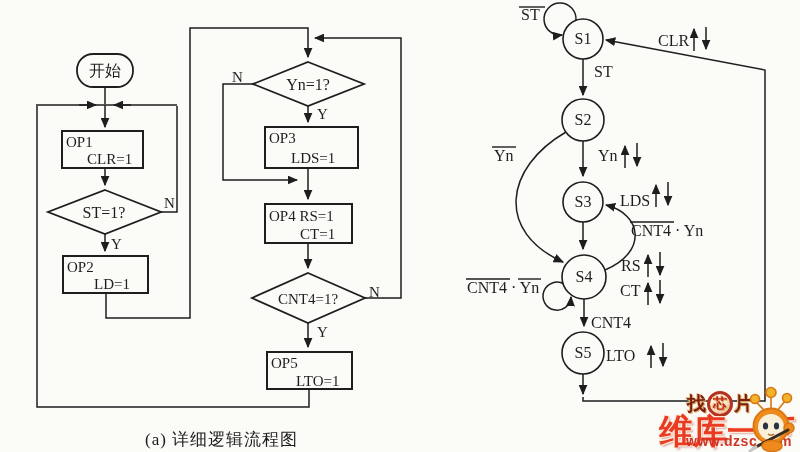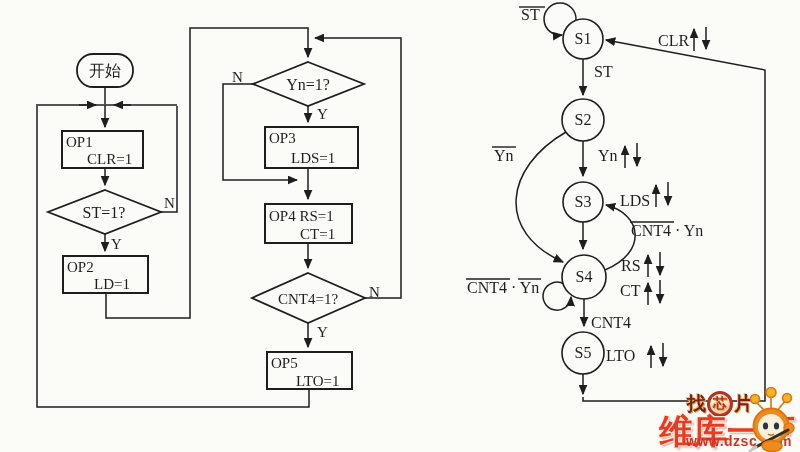--- a/index.html
+++ b/index.html
@@ -197,20 +197,21 @@
             <path d="M660,280 V303" marker-end="url(#ah)"></path>
       </g>
       <g>
         <path d="M651,368 V346" marker-end="url(#ah)"></path>
             <path d="M663,343 V366" marker-end="url(#ah)"></path>
       </g>
     </g>
   </g>
 </svg>
 
+  <div class="caption" style="left:145px;top:428px">(a) 详细逻辑流程图</div>
 
   <div class="wm-tagline">
     <span>找</span>
     <span class="wm-logo">
       <span>芯</span>
     </span>
     <span>片</span>
   </div>
   <div class="wm-brand">维库一下</div>
   <div class="wm-url">www.dzsc.com</div>

